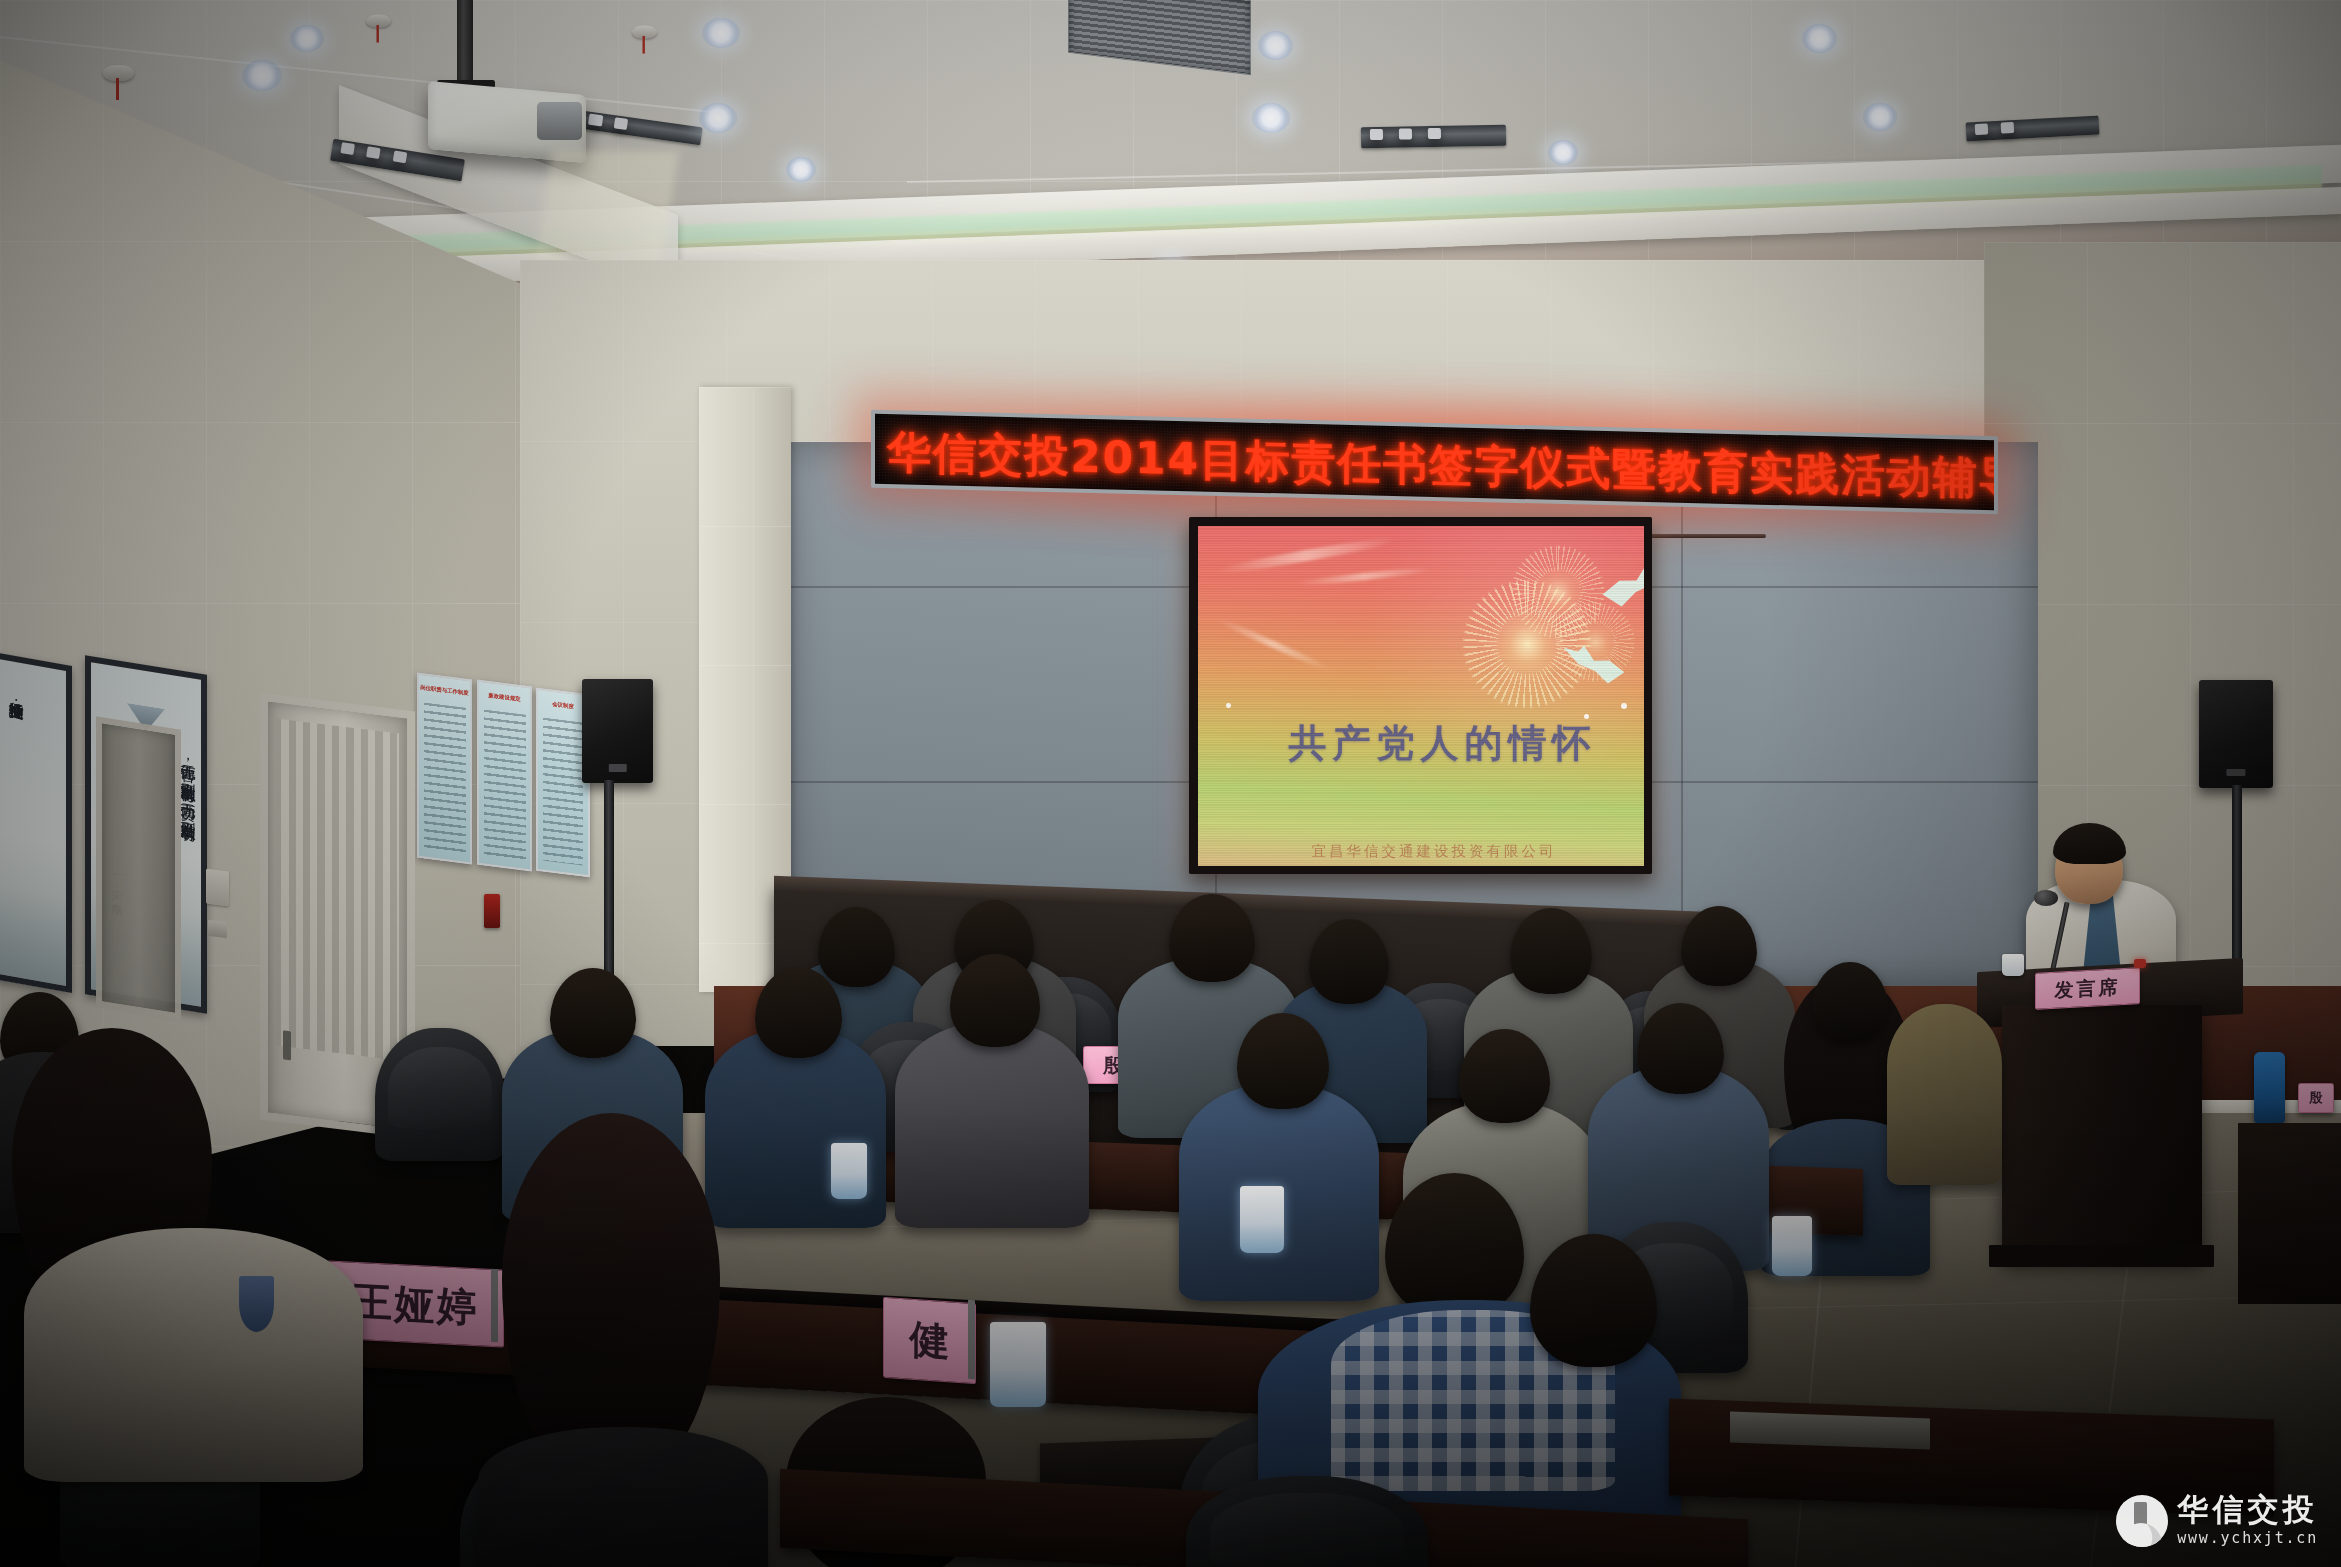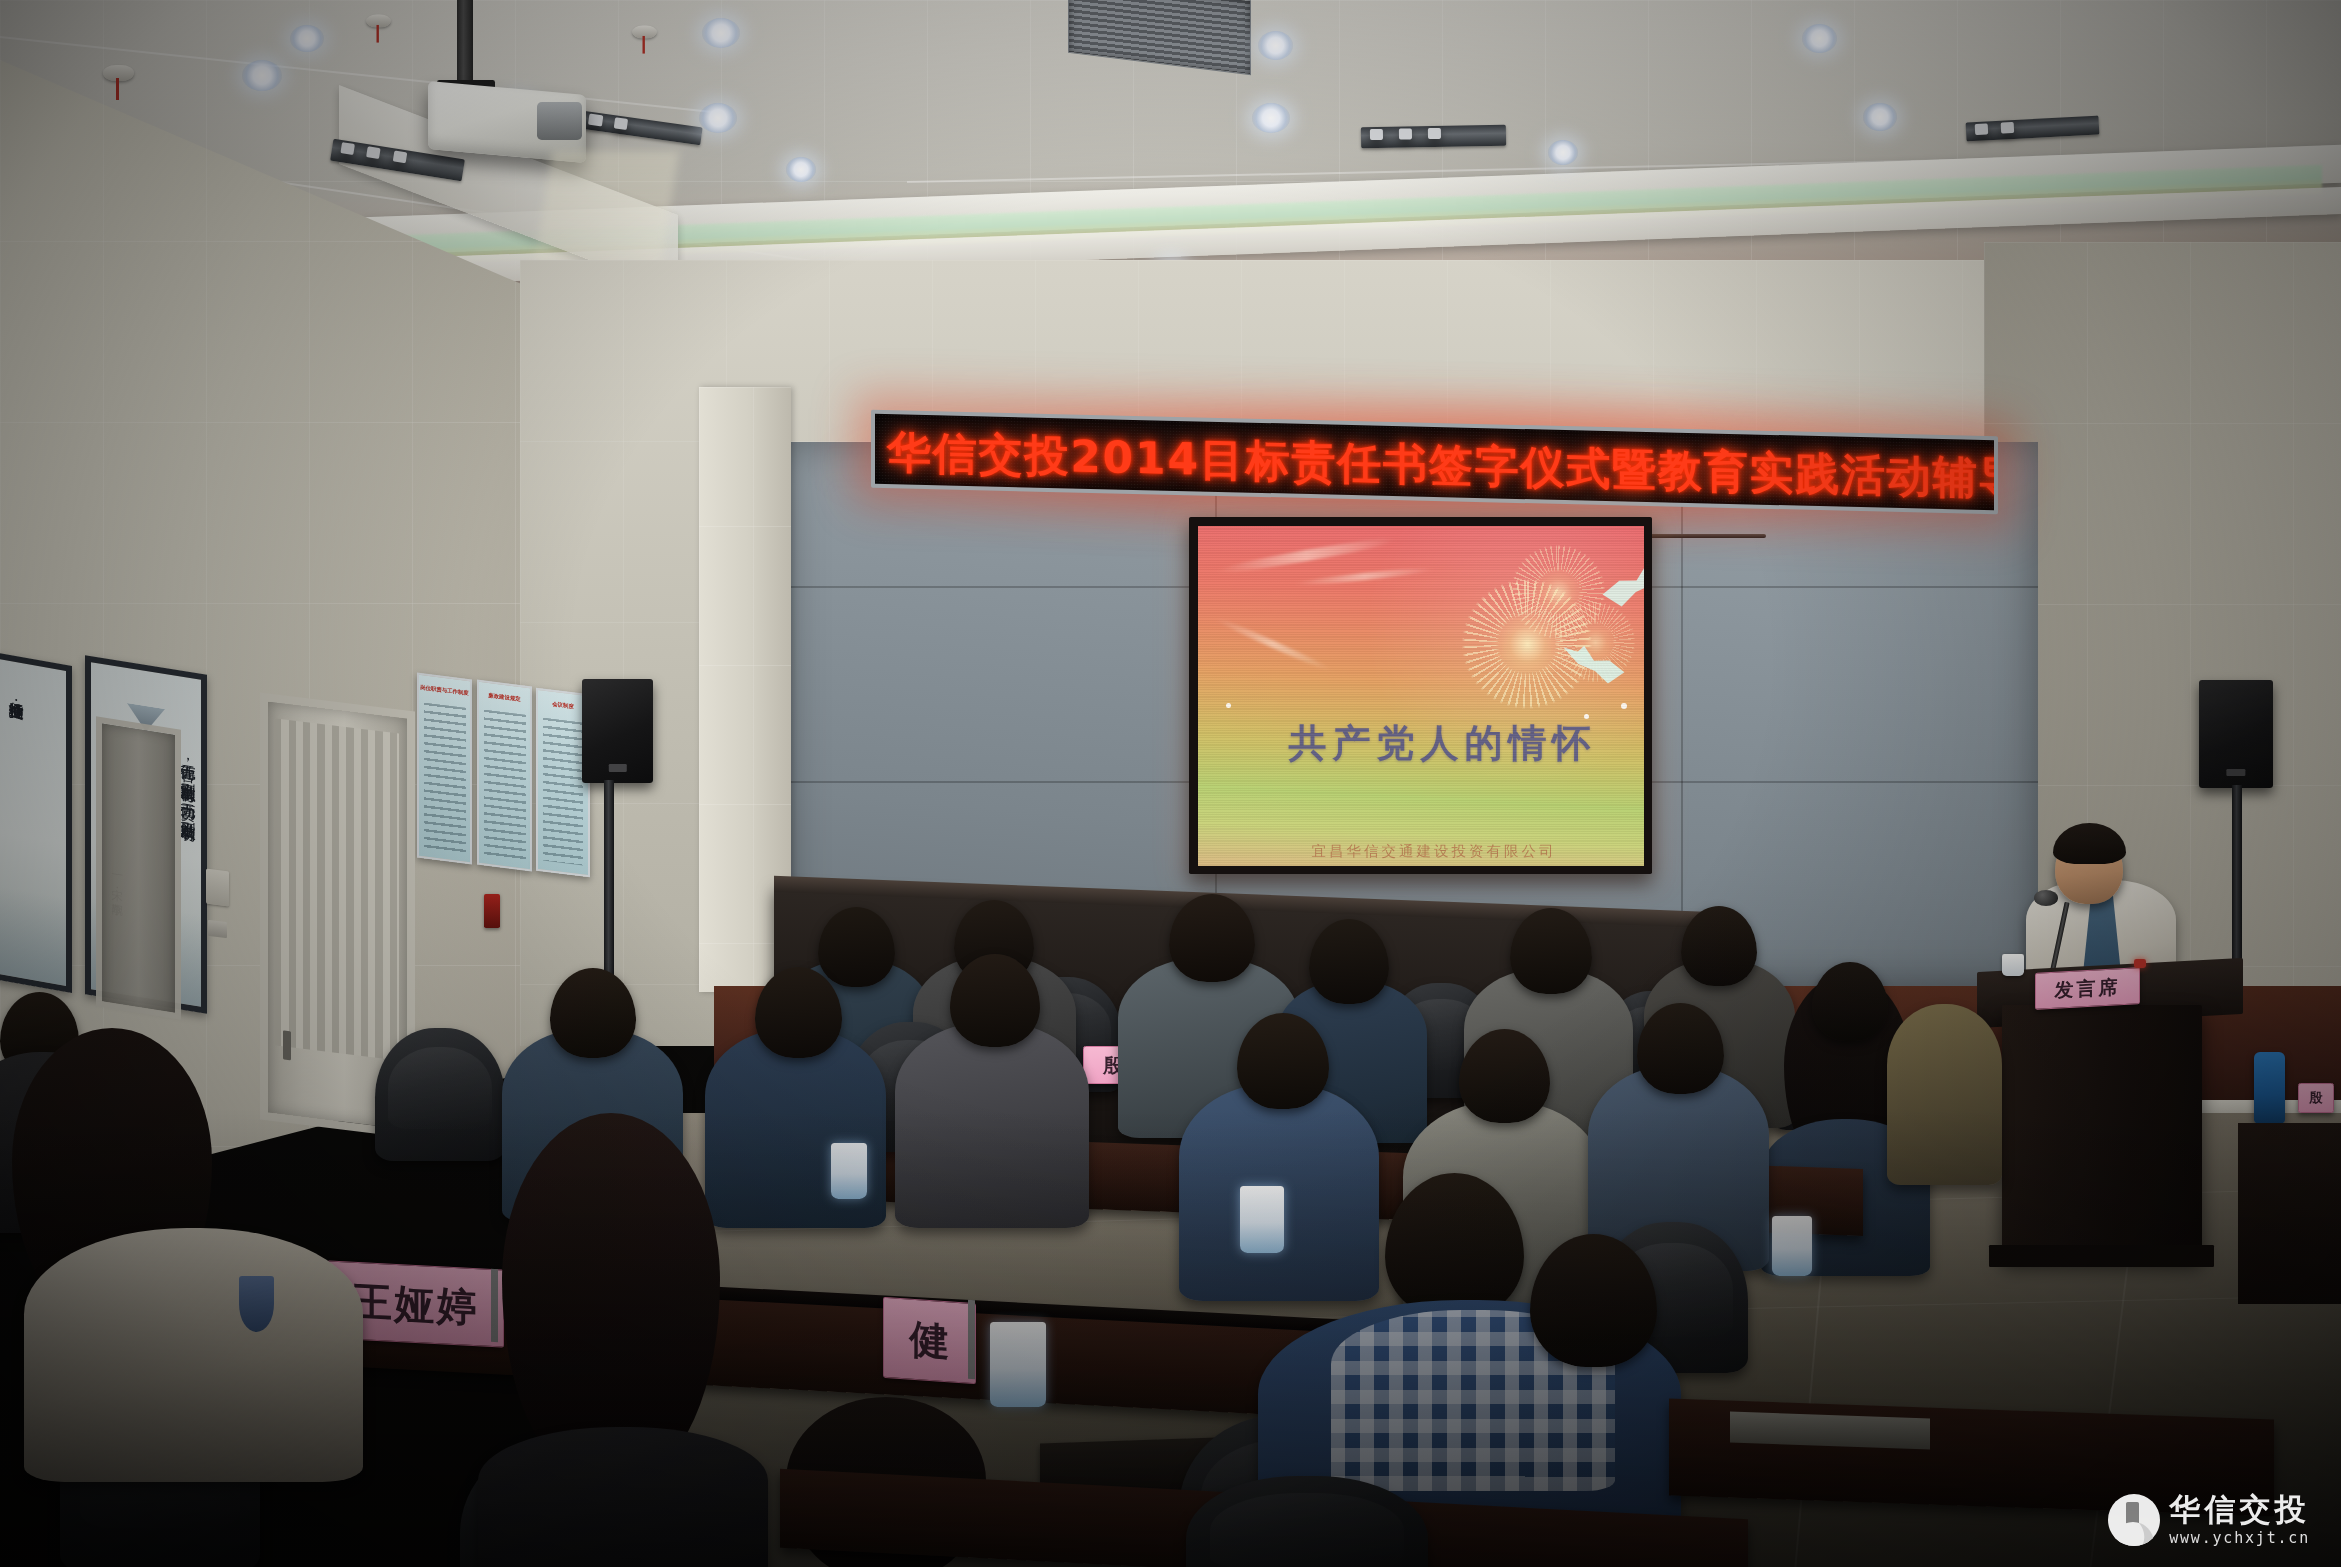--- a/index.html
+++ b/index.html
@@ -173,21 +173,21 @@
     border-radius:3.6px 3.6px 7.3px 7.3px;box-shadow:0 0 11px rgba(170,215,255,.6);}
   .book{background:linear-gradient(180deg,#2b2520,#171310);box-shadow:0 3px 6px rgba(0,0,0,.5);}
   .book:after{content:"";position:absolute;left:4%;right:4%;bottom:-5.4px;height:6.7px;
     background:linear-gradient(180deg,#efe9da,#c9c2b2);}
 
   
   #vignette{inset:0;pointer-events:none;
     background:radial-gradient(ellipse at 50% 42%,rgba(0,0,0,0) 36%,rgba(0,0,0,.42) 78%,rgba(0,0,0,.72) 100%);}
   #darkbottom{left:0;bottom:0;width:2342px;height:460px;pointer-events:none;
     background:linear-gradient(180deg,rgba(0,0,0,0),rgba(0,0,0,.55));}
-  #watermark{right:32px;bottom:20.6px;display:flex;gap:9.7px;opacity:.92;}
+  #watermark{right:24px;bottom:20.6px;display:flex;align-items:center;gap:9.7px;opacity:.92;}
   #wm-logo{width:52px;height:52px;border-radius:50%;background:#ffffff;position:relative;overflow:hidden;}
   #wm-logo:before{content:"";position:absolute;left:18px;top:7.3px;width:13.3px;height:38px;background:#8a8a8a;border-radius:1.8px;}
   #wm-logo:after{content:"";position:absolute;left:4.8px;top:28px;width:42px;height:42px;border-radius:50%;
     background:#ffffff;box-shadow:inset -9.7px -6px 0 0 rgba(120,120,120,.25);}
   #wm-right{display:flex;flex-direction:column;}
   #wm-name{color:#fff;font-weight:700;letter-spacing:4.2px;font-size:31px;line-height:1;}
   #wm-url{color:#efefef;font-family:"DejaVu Sans Mono","Liberation Mono",monospace;
     font-size:15px;letter-spacing:1.8px;margin-top:4.2px;}
 </style>
 </head>

